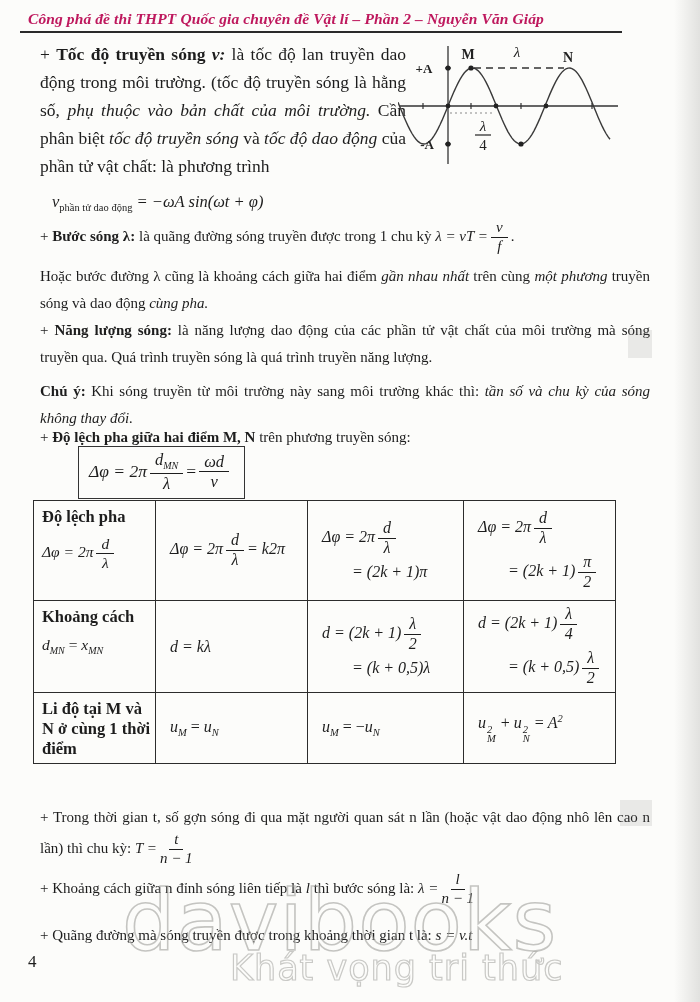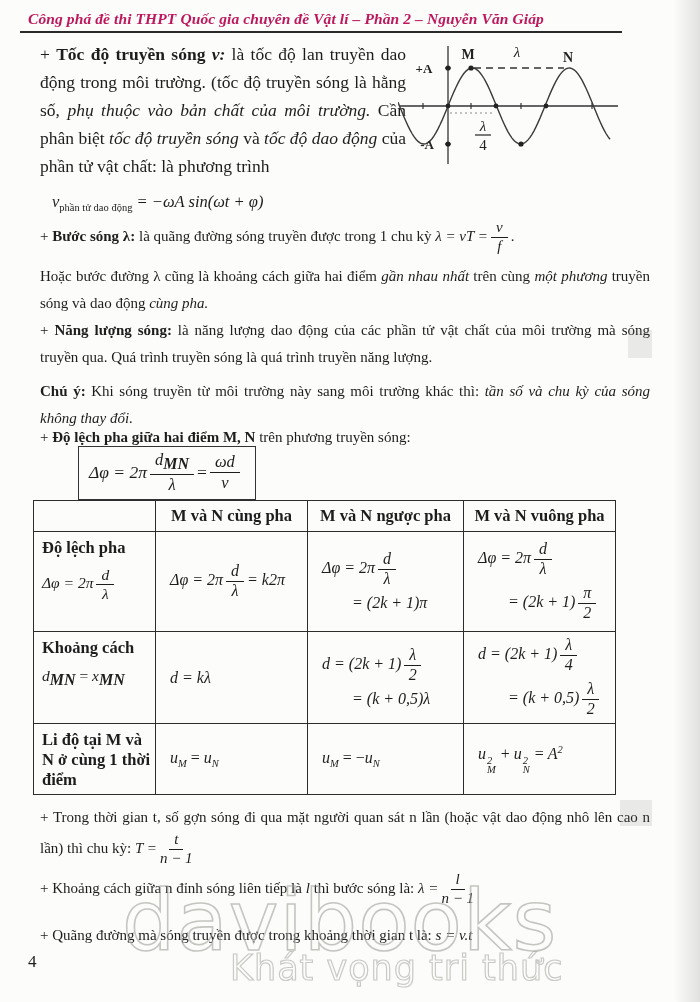--- a/index.html
+++ b/index.html
@@ -30,21 +30,21 @@
   .fig text{fill:#222;}
   
   .para{position:absolute;left:40px;width:610px;font-size:15px;line-height:27px;text-align:justify;}
   .nojust{text-align:left;}
   
   .frac{display:inline-flex;flex-direction:column;align-items:center;vertical-align:middle;
         line-height:1.05;margin:0 3px;font-style:italic;}
   .frac .fnum{padding:0 5px 1px;border-bottom:1.4px solid #1d1d1d;}
   .frac .fden{padding-top:1px;}
   .mi{font-style:italic;}
-  .msub{font-size:16px;font-style:italic;font-weight:bold;}
+  .msub{font-size:10px;font-style:italic;}
   
   .boxf{
     position:absolute;left:78px;top:446px;
     border:1.7px solid #333;padding:4px 12px 6px 10px;
     font-size:17.5px;display:inline-flex;align-items:center;background:#fcfcfa;
   }
   .boxf .frac{font-size:16.5px;}
   
   table.tbl{
     position:absolute;left:33px;top:500px;border-collapse:collapse;table-layout:fixed;
@@ -160,26 +160,20 @@
 </div>
 
 <table class="tbl">
   <colgroup>
       <col style="width:122px">
       <col style="width:152px">
       <col style="width:156px">
       <col style="width:152px">
     </colgroup>
   <tbody>
-      <tr>
-    <th></th>
-    <th>M và N cùng pha</th>
-    <th>M và N ngược pha</th>
-    <th>M và N vuông pha</th>
-  </tr>
   <tr style="height:100px;">
     <td class="lbl">
       <div class="rowlabel">Độ lệch pha</div>
       <div class="lblf"><span class="mi">Δφ = 2π</span><span class="frac">
               <span class="fnum">d</span>
               <span class="fden">λ</span>
             </span></div>
     </td>
     <td class="fcell">
       <span class="mi">Δφ = 2π</span><span class="frac">

